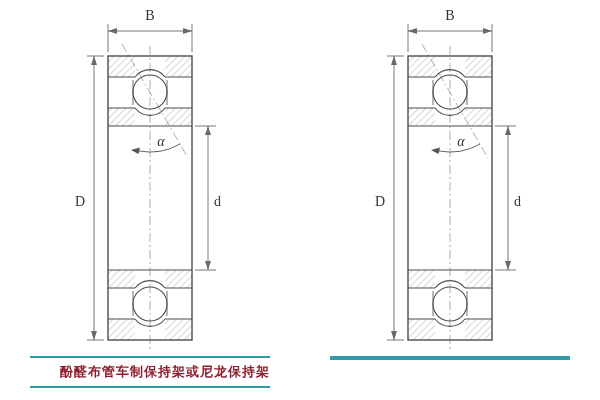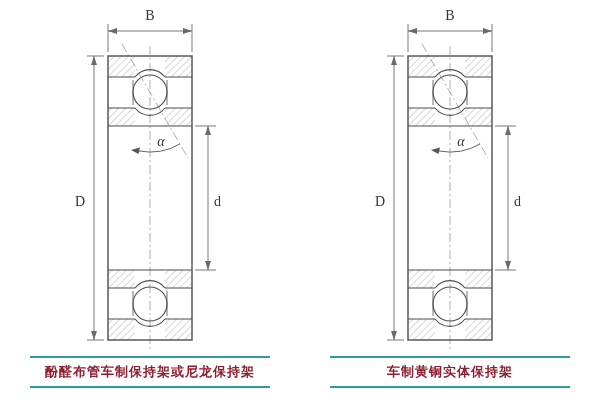--- a/index.html
+++ b/index.html
@@ -14,21 +14,21 @@
     font-family: "Liberation Serif", serif;
     font-size: 14px;
     fill: #333333;
   }
   svg text.greek { font-style: italic; }
 
   .captions {
     position: absolute; left: 0; top: 356px;
     width: 600px; display: flex;
   }
-  .caption { width: 240px; margin: 0 30px; text-align: center; }
+  .caption { width: 240px; margin: 0 30px; text-align: right; }
   .caption-rule { height: 2px; background: #2e9ba6; }
   .caption-text {
     color: #8e1f2f;
     font-size: 13px;
     font-weight: bold;
     letter-spacing: 1px;
     line-height: 1;
     padding: 7px 0 8px 0;
     white-space: nowrap;
   }
@@ -121,18 +121,17 @@
   </svg>
 
   <div class="captions">
     <div class="caption">
       <div class="caption-rule"></div>
       <div class="caption-text">酚醛布管车制保持架或尼龙保持架</div>
       <div class="caption-rule"></div>
     </div>
     <div class="caption">
       <div class="caption-rule"></div>
-      <div class="caption-text">车制黄铜实体保持架</div>
       <div class="caption-rule"></div>
     </div>
   </div>
 
 </div>
 
 </body></html>

